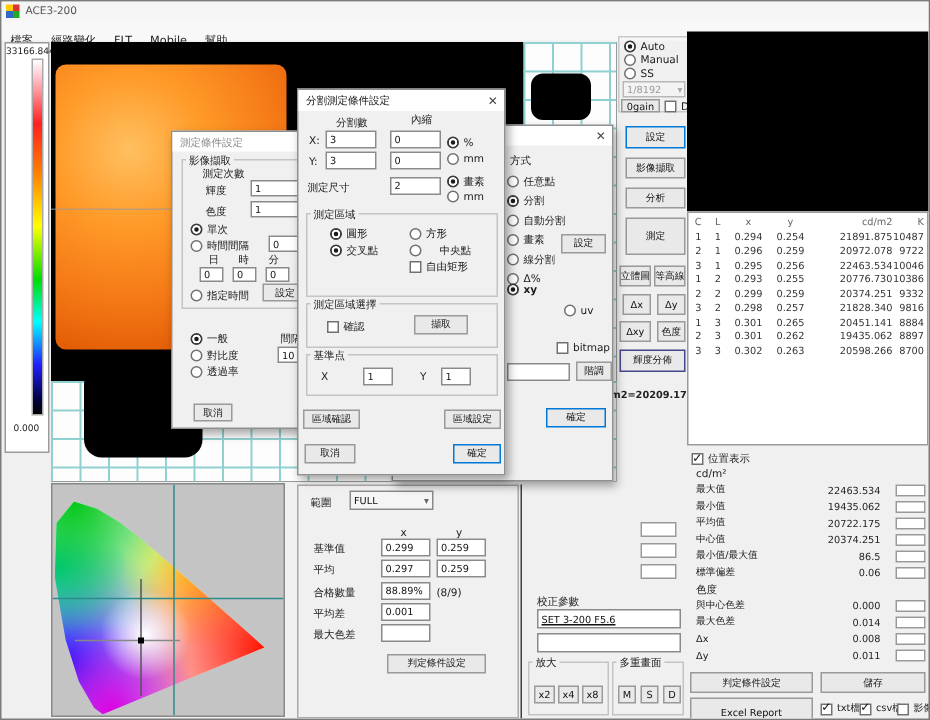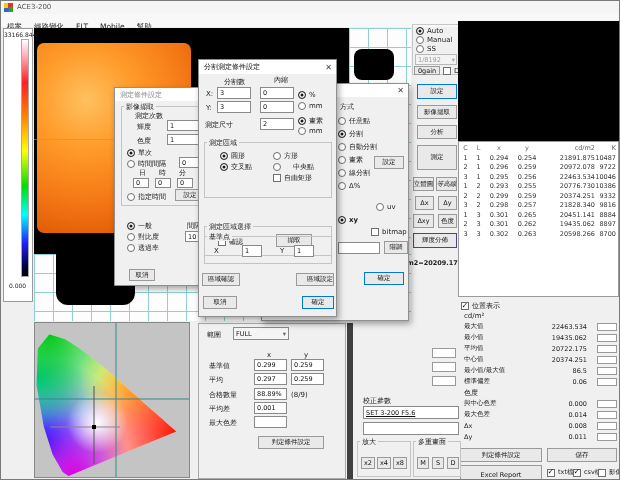--- a/index.html
+++ b/index.html
@@ -162,21 +162,21 @@
       </div>
     <div class="b" style="left:6px;top:44px;width:40px;height:14px;">
         <span>分析</span>
       </div>
     <div class="b" style="left:6px;top:64px;width:40px;height:25px;">
         <span>測定</span>
       </div>
     <div class="b" style="left:2px;top:96px;width:21px;height:14px;">
         <span>立體圖</span>
       </div>
-    <div class="b" style="left:25px;top:96px;width:21px;height:14px;font-style:italic;">
+    <div class="b" style="left:25px;top:96px;width:21px;height:14px;">
         <span>等高線</span>
       </div>
     <div class="b" style="left:4px;top:115px;width:19px;height:14px;">
         <span>Δx</span>
       </div>
     <div class="b" style="left:27px;top:115px;width:19px;height:14px;">
         <span>Δy</span>
       </div>
     <div class="b" style="left:2px;top:133px;width:21px;height:14px;">
         <span>Δxy</span>
@@ -390,21 +390,21 @@
     <div class="f" style="left:55px;top:78px;width:33px;height:12px;">
         <span>0.001</span>
       </div>
     <span class="l" style="left:10px;top:95px;">最大色差</span>
     <div class="f" style="left:55px;top:92px;width:33px;height:12px;"></div>
     <div class="b" style="left:59px;top:112px;width:66px;height:13px;">
         <span>判定條件設定</span>
       </div>
   </div>
 
-  <div class="a" style="left:346px;top:322px;width:111px;height:156px;border-left:6px solid #404040;">
+  <div class="a" style="left:346px;top:322px;width:111px;height:156px;border-left:1px solid #404040;">
     <span class="a" style="left:79px;top:25px;width:24px;height:10px;background:#fff;border:1px solid #999;"></span>
     <span class="a" style="left:79px;top:39px;width:24px;height:10px;background:#fff;border:1px solid #999;"></span>
     <span class="a" style="left:79px;top:53px;width:24px;height:10px;background:#fff;border:1px solid #999;"></span>
     <span class="l" style="left:10px;top:74px;">校正參數</span>
     <div class="f" style="left:10px;top:83px;width:96px;height:13px;text-decoration:underline;">
         <span>SET 3-200 F5.6</span>
       </div>
     <div class="f" style="left:10px;top:99px;width:96px;height:13px;"></div>
     <div class="g" style="left:4px;top:118px;width:54px;height:36px;">
       <span class="gl" style="left:2px;top:-4px;">放大</span>
@@ -526,21 +526,21 @@
           <span>線分割</span>
         </div>
         <div class="mrow">
           <i class="r"></i>
           <span>Δ%</span>
         </div>
       </div>
     <div class="b" style="left:112px;top:72px;width:30px;height:13px;z-index:1;">
         <span>設定</span>
       </div>
-    <span class="opt" style="left:76px;top:132px;font-weight:bold;">
+    <span class="opt" style="left:76px;top:105px;font-weight:bold;">
         <i class="r on"></i>
         <span>xy</span>
       </span>
     <span class="opt" style="left:114px;top:119px;">
         <i class="r"></i>
         <span>uv</span>
       </span>
     <span class="opt" style="left:109px;top:144px;">
         <i class="c"></i>
         <span>bitmap</span>
@@ -611,21 +611,21 @@
         </span>
       <span class="opt" style="left:68px;top:19px;gap:12px;">
           <i class="r"></i>
           <span>中央點</span>
         </span>
       <span class="opt" style="left:68px;top:30px;">
           <i class="c"></i>
           <span>自由矩形</span>
         </span>
     </div>
-    <div class="g" style="left:5px;top:142px;width:128px;height:30px;margin-top:24px;">
+    <div class="g" style="left:5px;top:142px;width:128px;height:30px;">
       <span class="gl" style="left:2px;top:-4px;">測定區域選擇</span>
       <span class="opt" style="left:13px;top:10px;">
           <i class="c"></i>
           <span>確認</span>
         </span>
       <div class="b" style="left:71px;top:7px;width:36px;height:13px;">
           <span>擷取</span>
         </div>
     </div>
     <div class="g" style="left:5px;top:176px;width:128px;height:28px;">
@@ -635,21 +635,21 @@
           <span>1</span>
         </div>
       <span class="l" style="left:75px;top:10px;">Y</span>
       <div class="f" style="left:89px;top:8px;width:20px;height:12px;">
           <span>1</span>
         </div>
     </div>
     <div class="b" style="left:3px;top:213px;width:38px;height:13px;">
         <span>區域確認</span>
       </div>
-    <div class="b" style="left:97px;top:213px;width:38px;height:13px;justify-content:flex-end;">
+    <div class="b" style="left:97px;top:213px;width:38px;height:13px;">
         <span>區域設定</span>
       </div>
     <div class="b" style="left:4px;top:236px;width:34px;height:13px;">
         <span>取消</span>
       </div>
     <div class="b bd" style="left:103px;top:236px;width:32px;height:13px;">
         <span>確定</span>
       </div>
   </div>
 

